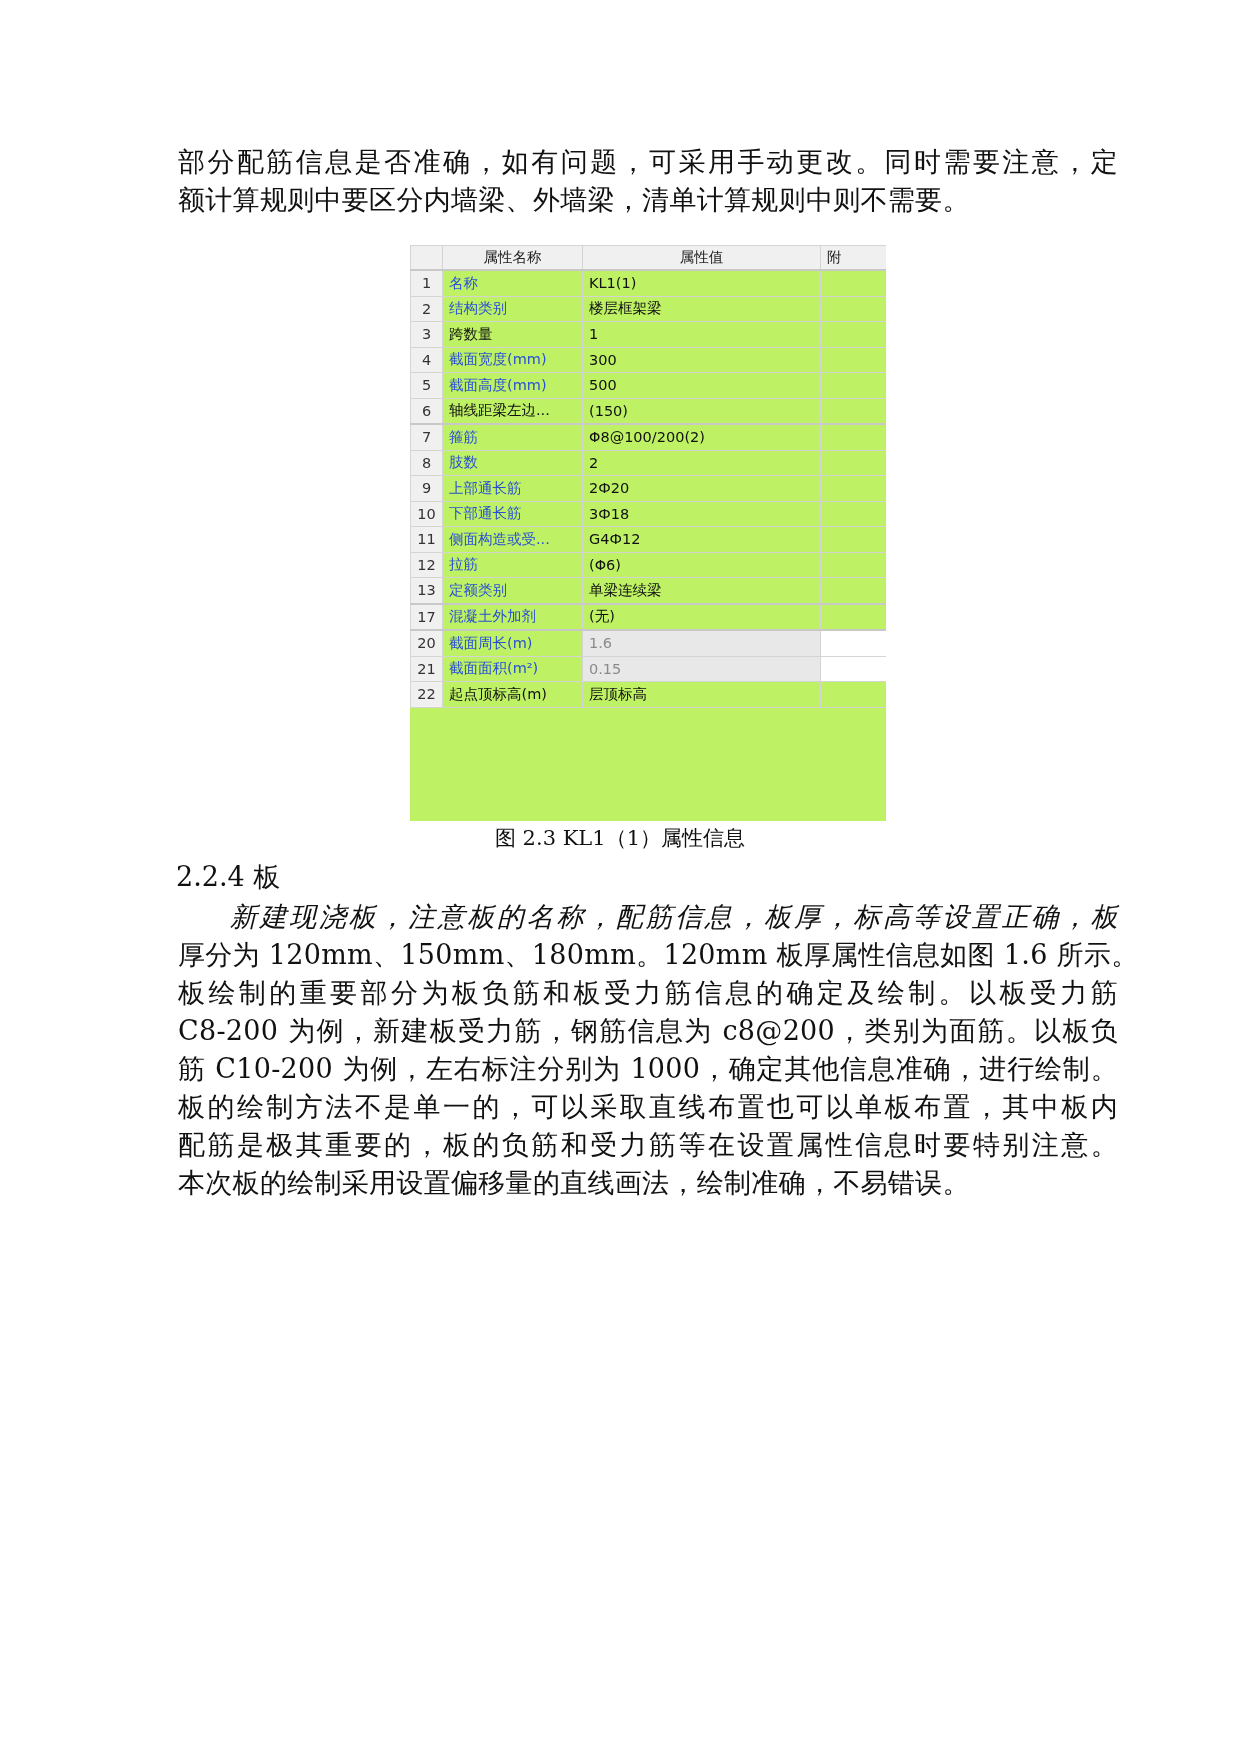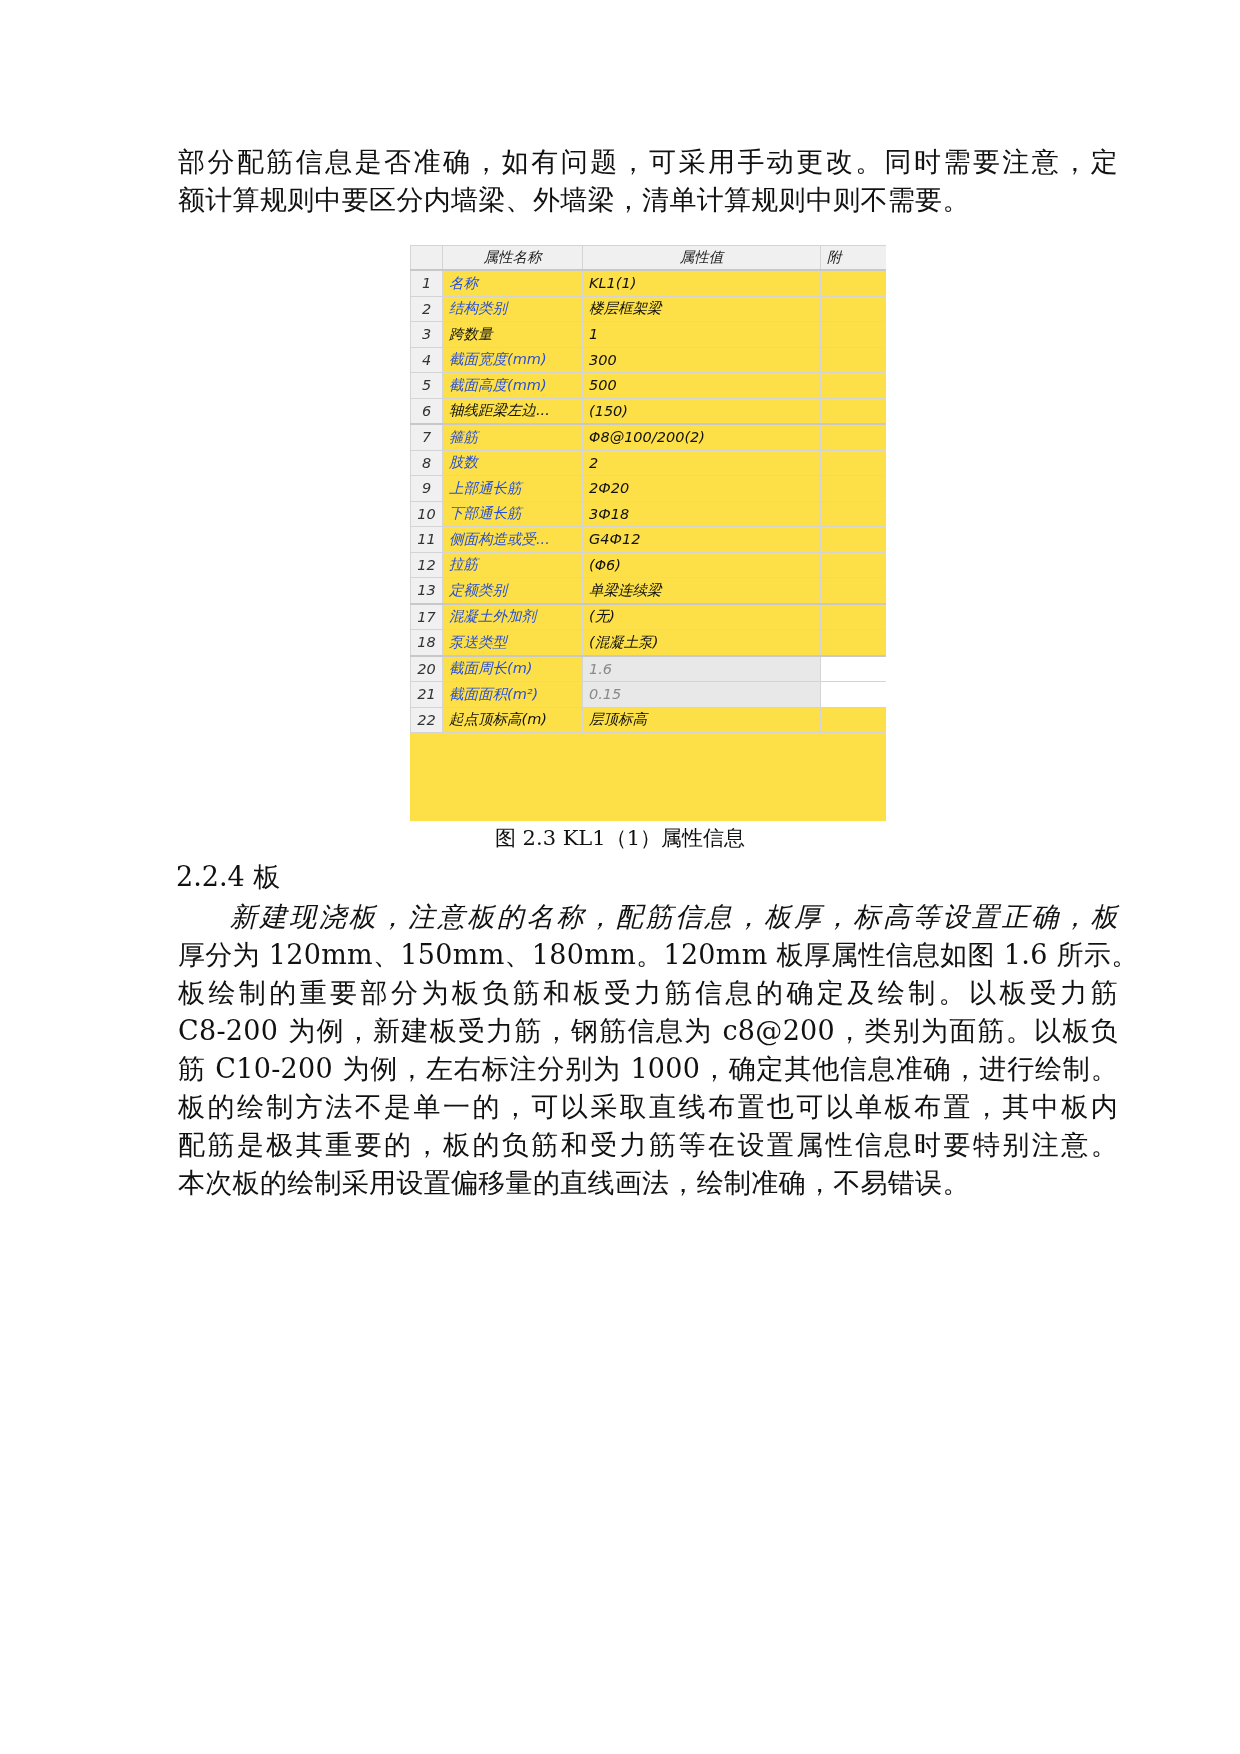--- a/index.html
+++ b/index.html
@@ -5,21 +5,21 @@
   html, body { margin:0; padding:0; background:#ffffff; }
   body { width:1240px; height:1754px; position:relative; overflow:hidden;
          font-family:"DejaVu Serif","Liberation Serif",serif; color:#111; }
   .line { position:absolute; left:178px; width:940px; font-size:27px; line-height:38px;
           white-space:nowrap; letter-spacing:0.3px; }
   .justify { text-align:justify; text-align-last:justify; }
   .heading { position:absolute; left:176px; top:858px; font-size:27px; line-height:38px; }
   .caption { position:absolute; left:0; width:1240px; top:825px; text-align:center;
              font-size:21px; line-height:26px; }
   
-  .tbl-wrap { position:absolute; left:410px; top:245px; width:476px; height:576px; overflow:hidden; background:#fde047;font-style:italic; }
+  .tbl-wrap { position:absolute; left:410px; top:245px; width:476px; height:576px; overflow:hidden; background:#bef264; }
   table.props { border-collapse:collapse; font-family:"DejaVu Sans","Liberation Sans",sans-serif;
                 font-size:14.5px; table-layout:fixed; width:520px; }
   table.props td, table.props th { border:1px solid #d4d4d4; height:24.5px; padding:0 6px;
                 overflow:hidden; white-space:nowrap; text-overflow:clip; }
   table.props th { background:#f0f0f0; font-weight:normal; color:#222; text-align:center;
                    border-bottom:2px solid #c8c8c8; height:23px; }
   table.props td.idx { background:#f0f0f0; color:#333; text-align:center; padding:0 2px; }
   table.props td.name { color:#2a4fd6; }
   table.props td.name.black { color:#111; }
   table.props td.val { color:#111; }
@@ -128,26 +128,20 @@
           <td class="name">定额类别</td>
           <td class="val">单梁连续梁</td>
           <td class="extra"></td>
         </tr>
         <tr class="sep">
           <td class="idx">17</td>
           <td class="name">混凝土外加剂</td>
           <td class="val">(无)</td>
           <td class="extra"></td>
         </tr>
-        <tr>
-          <td class="idx">18</td>
-          <td class="name">泵送类型</td>
-          <td class="val">(混凝土泵)</td>
-          <td class="extra"></td>
-        </tr>
         <tr class="readonly sep">
           <td class="idx">20</td>
           <td class="name">截面周长(m)</td>
           <td class="val">1.6</td>
           <td class="extra"></td>
         </tr>
         <tr class="readonly">
           <td class="idx">21</td>
           <td class="name">截面面积(m²)</td>
           <td class="val">0.15</td>

